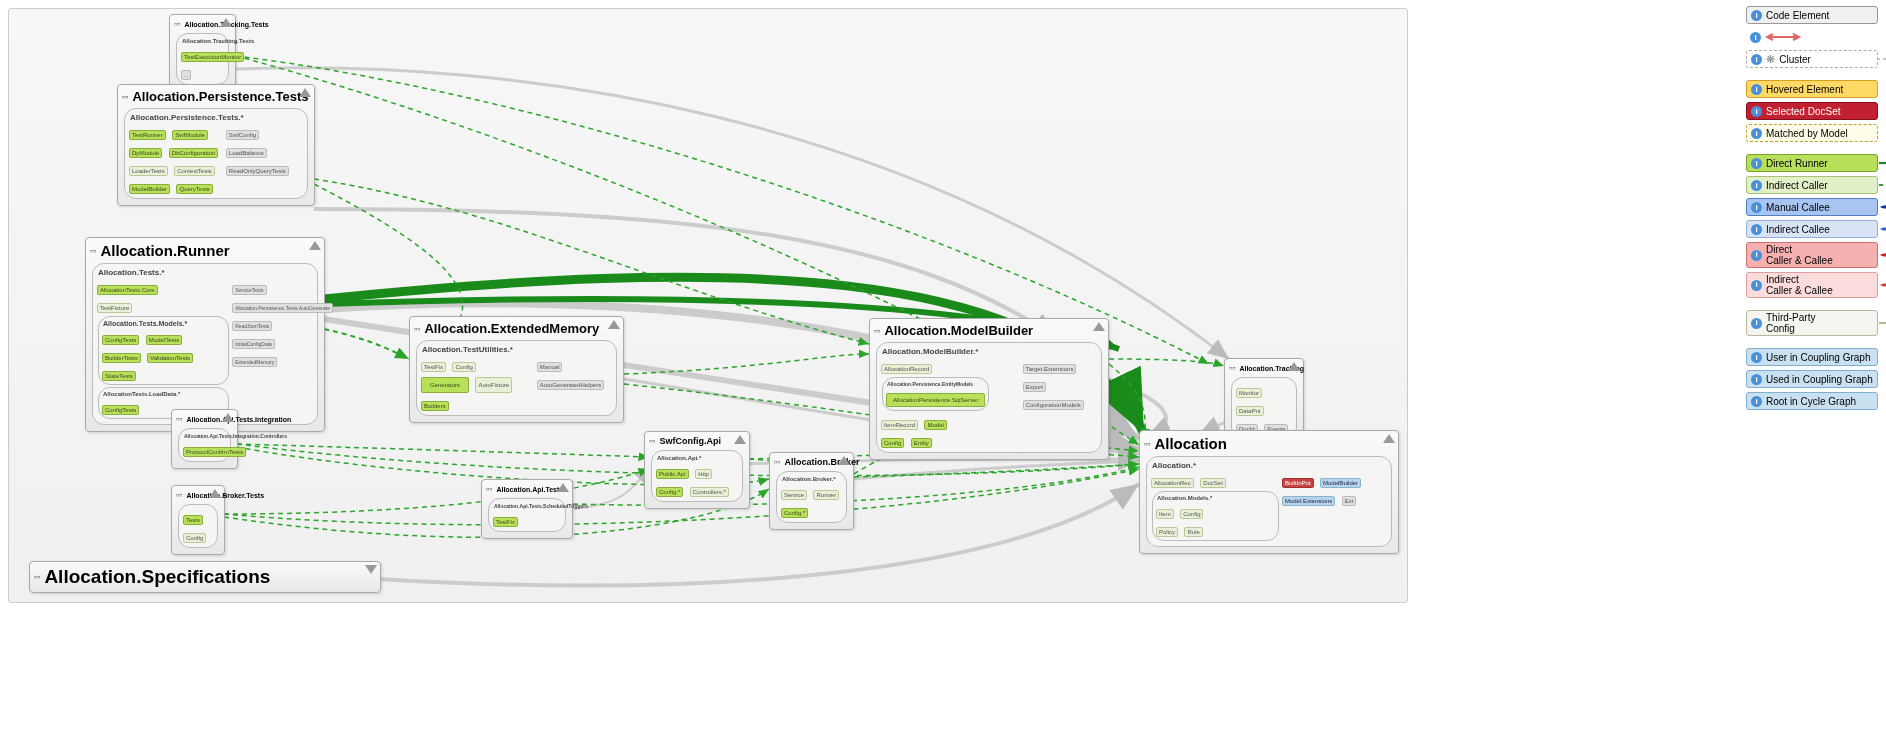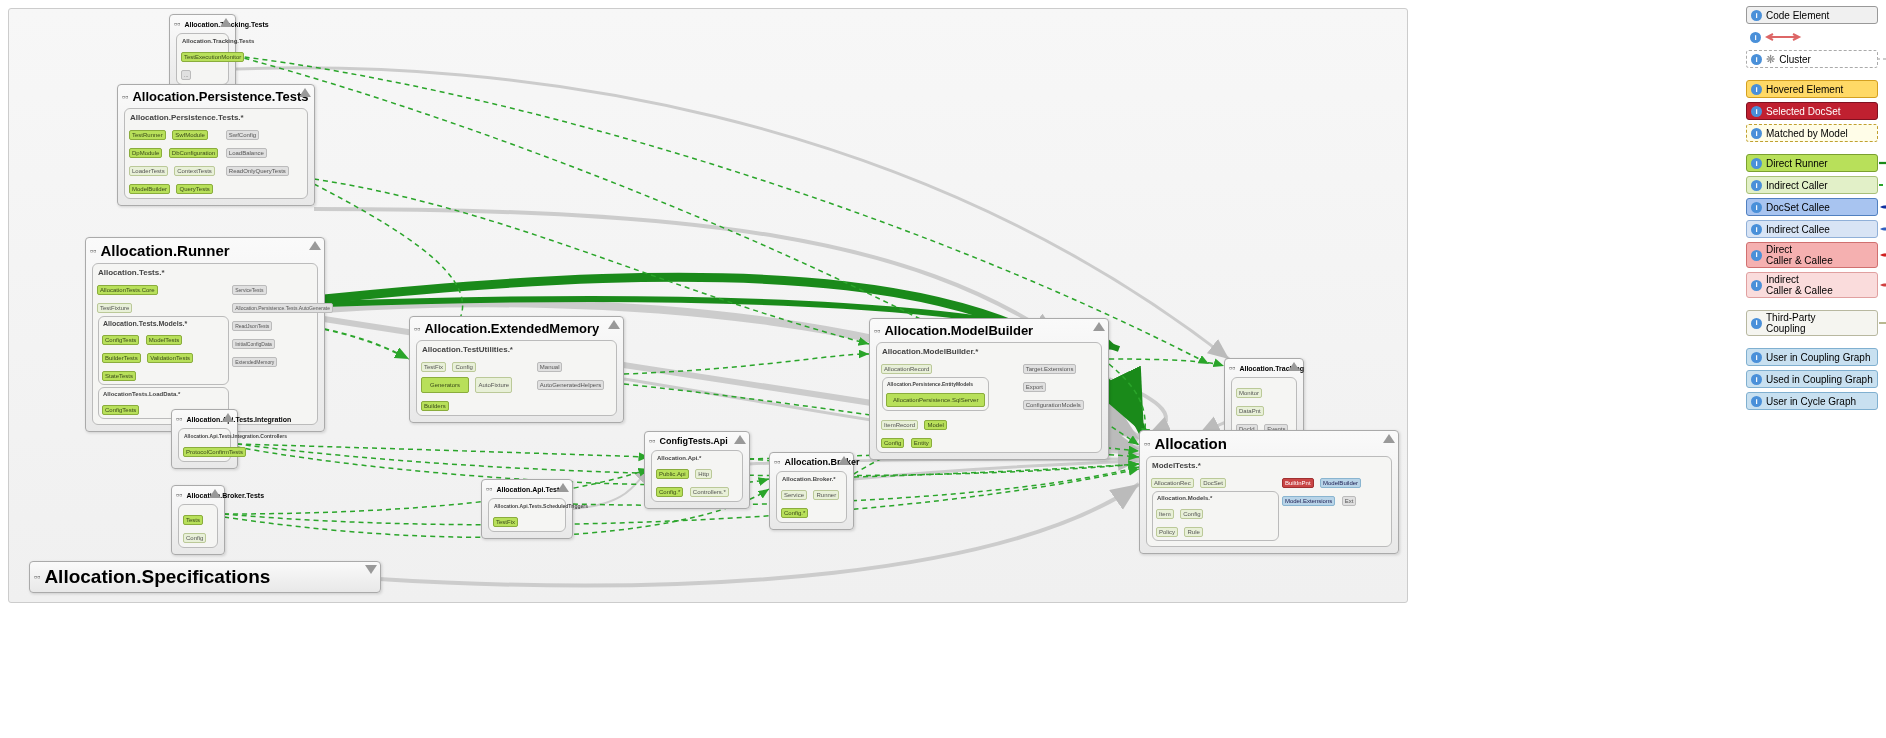--- a/index.html
+++ b/index.html
@@ -7,21 +7,21 @@
 .canvas { position: absolute; left: 8px; top: 8px; width: 1400px; height: 595px; background: linear-gradient(#f7f7f7, #f0f0f0); border: 1px solid #ccc; border-radius: 3px; }
 .node { position: absolute; background: linear-gradient(#fafafa, #e8e8e8); border: 1px solid #aaa; border-radius: 4px; padding: 4px; box-shadow: 1px 1px 3px rgba(0,0,0,0.15); }
 .node-header { display: flex; align-items: center; gap: 4px; font-weight: bold; margin-bottom: 4px; }
 .node-header.large { font-size: 15px; }
 .node-header.med { font-size: 13px; }
 .node-header.small { font-size: 9px; }
 .node-header.tiny { font-size: 7px; }
 .expand-icon { font-size: 9px; color: #555; }
 .collapse-tri { position: absolute; top: 3px; right: 3px; width: 0; height: 0; border-left: 6px solid transparent; border-right: 6px solid transparent; border-bottom: 9px solid #999; cursor: pointer; }
 .collapse-tri.down { border-bottom: none; border-top: 9px solid #999; }
-.inner-box { background: #f5f5f3; border: 1px solid #bbb; border-radius: 6px; padding: 3px; margin: 2px; }
+.inner-box { background: #f5f5f3; border: 1px solid #bbb; border-radius: 12px; padding: 3px; margin: 2px; }
 .inner-label { font-size: 8px; font-weight: bold; color: #444; padding: 1px 2px; }
 .green-block { background: #b8e05a; border: 1px solid #8aad3c; border-radius: 2px; font-size: 6px; padding: 1px 2px; margin: 1px; display: inline-block; color: #3a4a1a; }
 .pale-block { background: #e8f0d8; border: 1px solid #bbc998; border-radius: 2px; font-size: 6px; padding: 1px 2px; margin: 1px; display: inline-block; color: #555; }
 .gray-block { background: #e0e0e0; border: 1px solid #bbb; border-radius: 2px; font-size: 6px; padding: 1px 2px; margin: 1px; display: inline-block; color: #555; }
 .red-block { background: #c94545; border: 1px solid #a03030; border-radius: 2px; font-size: 6px; padding: 1px 2px; margin: 1px; display: inline-block; color: #fff; }
 .blue-block { background: #b8d4e8; border: 1px solid #8ab5d0; border-radius: 2px; font-size: 6px; padding: 1px 2px; margin: 1px; display: inline-block; color: #225; }
 .legend { position: absolute; right: 8px; top: 6px; width: 132px; display: flex; flex-direction: column; gap: 4px; }
 .legend-item { display: flex; align-items: center; gap: 4px; font-size: 10px; height: 18px; border-radius: 3px; padding: 0 4px; cursor: pointer; position: relative; border: 1px solid #999; }
 .legend-item .info { width: 11px; height: 11px; border-radius: 50%; background: #4a90d9; color: #fff; font-size: 8px; font-weight: bold; display: flex; align-items: center; justify-content: center; flex-shrink: 0; }
 .legend-spacer { height: 4px; }
@@ -213,21 +213,21 @@
         <span class="gray-block">AutoGeneratedHelpers</span>
       </div>
     </div>
   </div>
 </div>
 
 <div class="node" style="left:635px; top:422px; width:106px;">
   <div class="collapse-tri"></div>
   <div class="node-header small">
         <span class="expand-icon">▫▫</span>
-        <span>ConfigTests.Api</span>
+        <span>SwfConfig.Api</span>
       </div>
   <div class="inner-box">
     <div class="inner-label" style="font-size:6px">Allocation.Api.*</div>
     <span class="green-block">Public.Api</span>
     <span class="pale-block">Http</span><br>
     <span class="green-block">Config.*</span>
     <span class="pale-block">Controllers.*</span>
   </div>
 </div>
 
@@ -300,21 +300,21 @@
   </div>
 </div>
 
 <div class="node" style="left:1130px; top:421px; width:260px;">
   <div class="collapse-tri"></div>
   <div class="node-header large">
         <span class="expand-icon">▫▫</span>
         <span>Allocation</span>
       </div>
   <div class="inner-box">
-    <div class="inner-label">ModelTests.*</div>
+    <div class="inner-label">Allocation.*</div>
     <div style="display:flex;">
       <div style="width:55%;">
         <span class="pale-block">AllocationRec</span>
         <span class="pale-block">DocSet</span><br>
         <div class="inner-box" style="padding:2px;">
           <div class="inner-label" style="font-size:6px">Allocation.Models.*</div>
           <span class="pale-block">Item</span>
           <span class="pale-block">Config</span><br>
           <span class="pale-block">Policy</span>
           <span class="pale-block">Rule</span>
@@ -379,21 +379,21 @@
   <div class="legend-item" style="background:#e2f0c8; border-color:#a8c078;">
       <span class="info">i</span>
       <span>Indirect Caller</span>
       <svg class="legend-arrow">
         <line x1="0" y1="1.5" x2="20" y2="1.5" stroke="#2aa52a" stroke-width="2" stroke-dasharray="4,3"></line>
         <path d="M18,-2 L25,1.5 L18,5" fill="#2aa52a"></path>
       </svg>
     </div>
   <div class="legend-item" style="background:#a8c4f0; border-color:#5080c0;">
       <span class="info">i</span>
-      <span>DocSet Callee</span>
+      <span>Manual Callee</span>
       <svg class="legend-arrow">
         <line x1="6" y1="1.5" x2="26" y2="1.5" stroke="#1030a0" stroke-width="2.5"></line>
         <path d="M8,-2 L1,1.5 L8,5" fill="#1030a0"></path>
       </svg>
     </div>
   <div class="legend-item" style="background:#d8e4f5; border-color:#90b0d8;">
       <span class="info">i</span>
       <span>Indirect Callee</span>
       <svg class="legend-arrow">
         <line x1="6" y1="1.5" x2="26" y2="1.5" stroke="#3060c0" stroke-width="2" stroke-dasharray="4,3"></line>
@@ -407,29 +407,29 @@
         <path d="M8,-2 L1,1.5 L8,5" fill="#d02020"></path>
       </svg></div>
   <div class="legend-item" style="background:#fadcdc; border-color:#e0a0a0; height:26px; white-space:pre-line; line-height:1.1;"><span class="info">i</span><span>Indirect
 Caller &amp; Callee</span><svg class="legend-arrow">
         <line x1="5" y1="1.5" x2="21" y2="1.5" stroke="#d04040" stroke-width="2" stroke-dasharray="4,3"></line>
         <path d="M18,-2 L25,1.5 L18,5" fill="#d04040"></path>
         <path d="M8,-2 L1,1.5 L8,5" fill="#d04040"></path>
       </svg></div>
   <div class="legend-spacer"></div>
   <div class="legend-item" style="background:#f5f5f0; border-color:#b8b8a0; height:26px; white-space:pre-line; line-height:1.1;"><span class="info">i</span><span>Third-Party
-Coupling</span><svg class="legend-arrow">
+Config</span><svg class="legend-arrow">
         <line x1="0" y1="1.5" x2="26" y2="1.5" stroke="#b8b890" stroke-width="2"></line>
       </svg></div>
   <div class="legend-spacer"></div>
   <div class="legend-item" style="background:#c8e0f0; border-color:#80b0d0;">
       <span class="info">i</span>
       <span>User in Coupling Graph</span>
     </div>
   <div class="legend-item" style="background:#c8e0f0; border-color:#80b0d0;">
       <span class="info">i</span>
       <span>Used in Coupling Graph</span>
     </div>
   <div class="legend-item" style="background:#c8e0f0; border-color:#80b0d0;">
       <span class="info">i</span>
-      <span>User in Cycle Graph</span>
+      <span>Root in Cycle Graph</span>
     </div>
 </div>
 
 </body></html>

